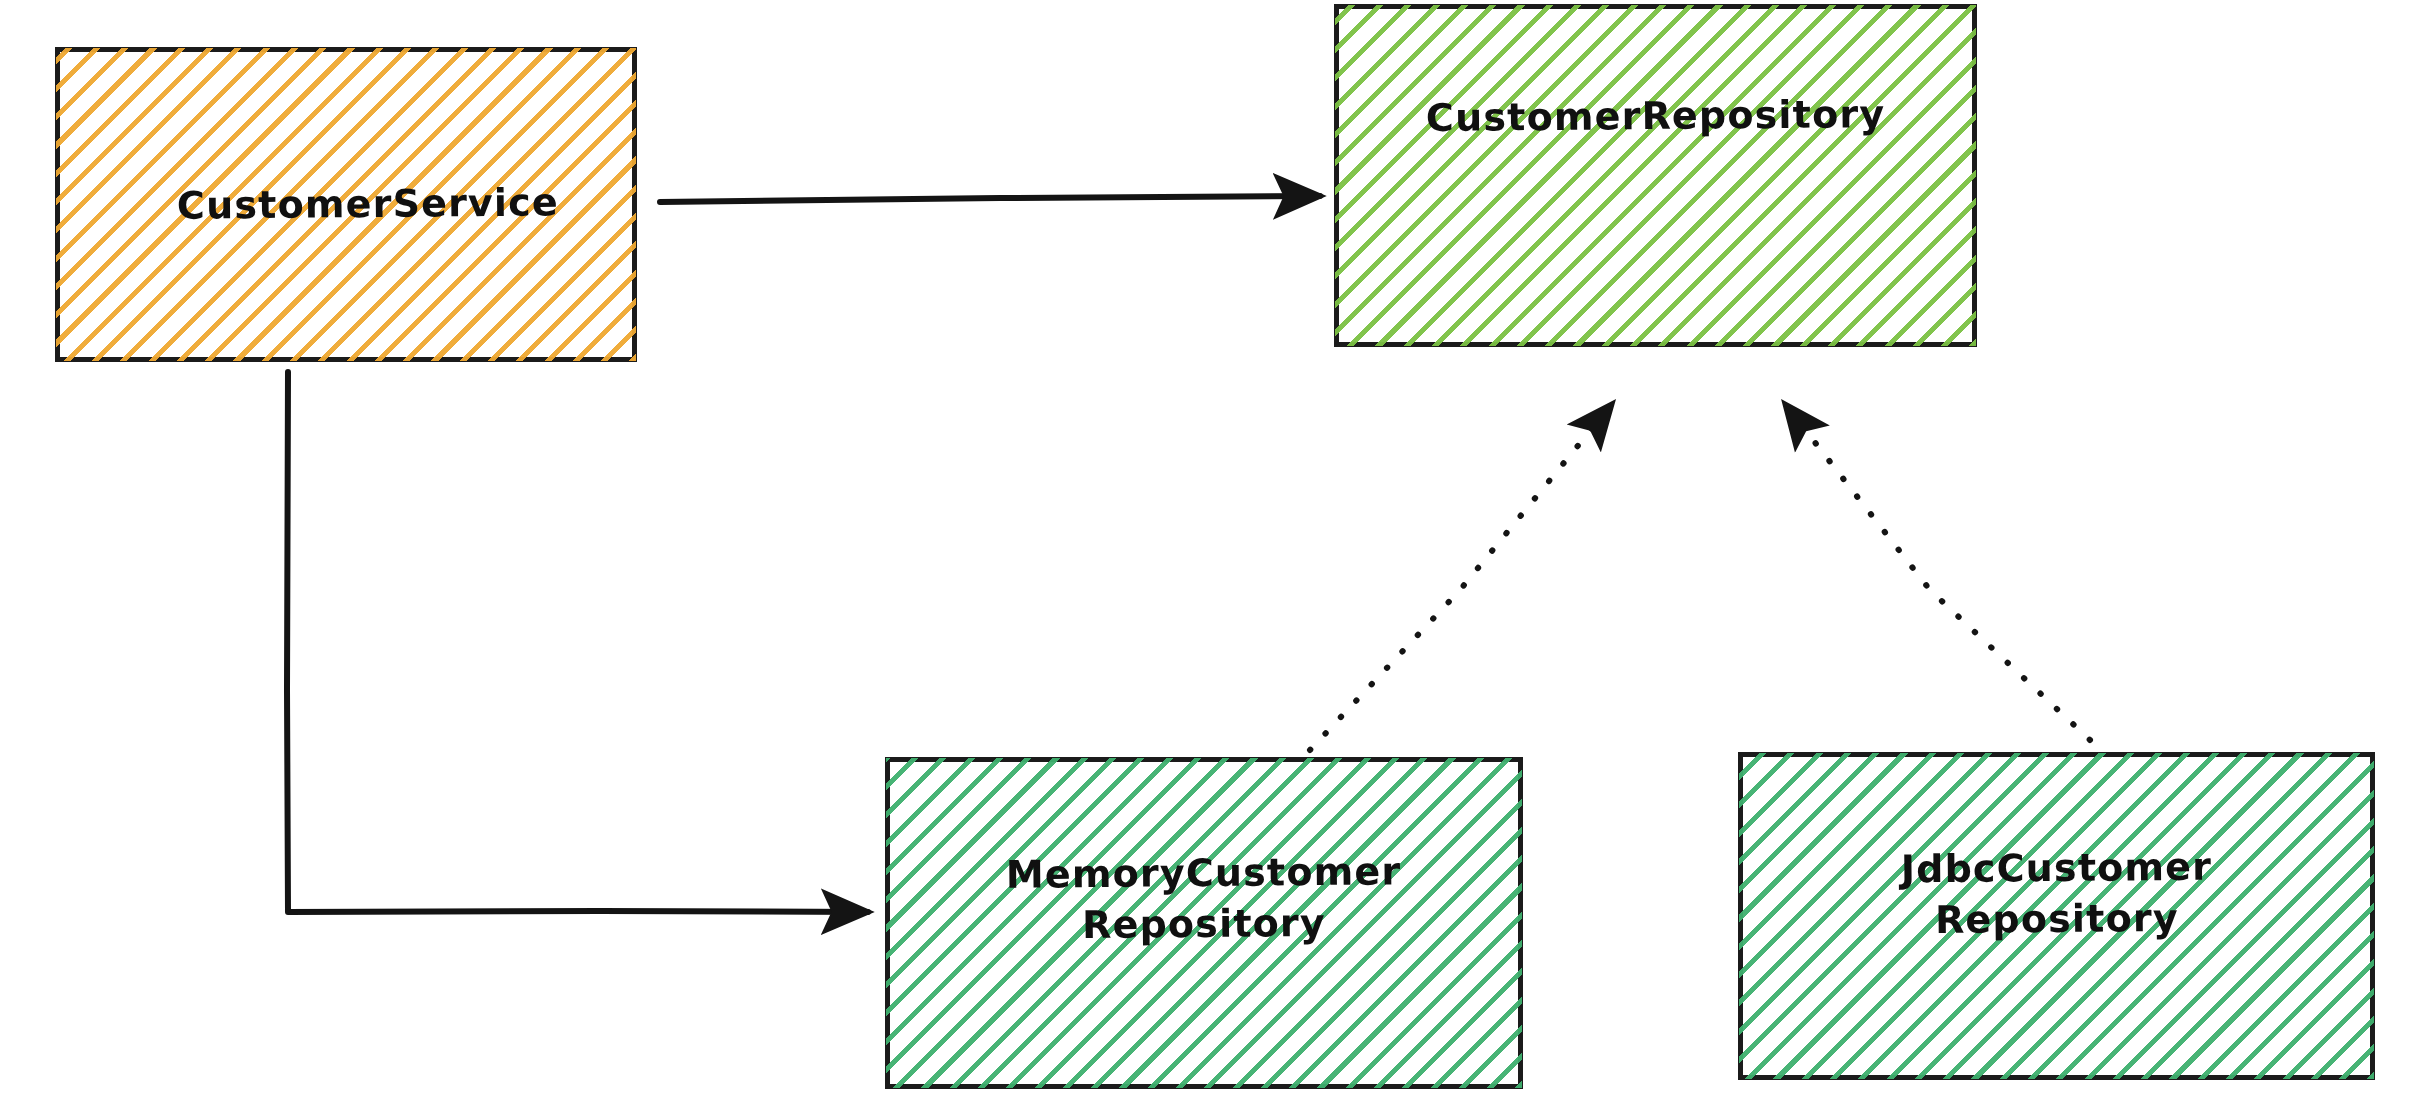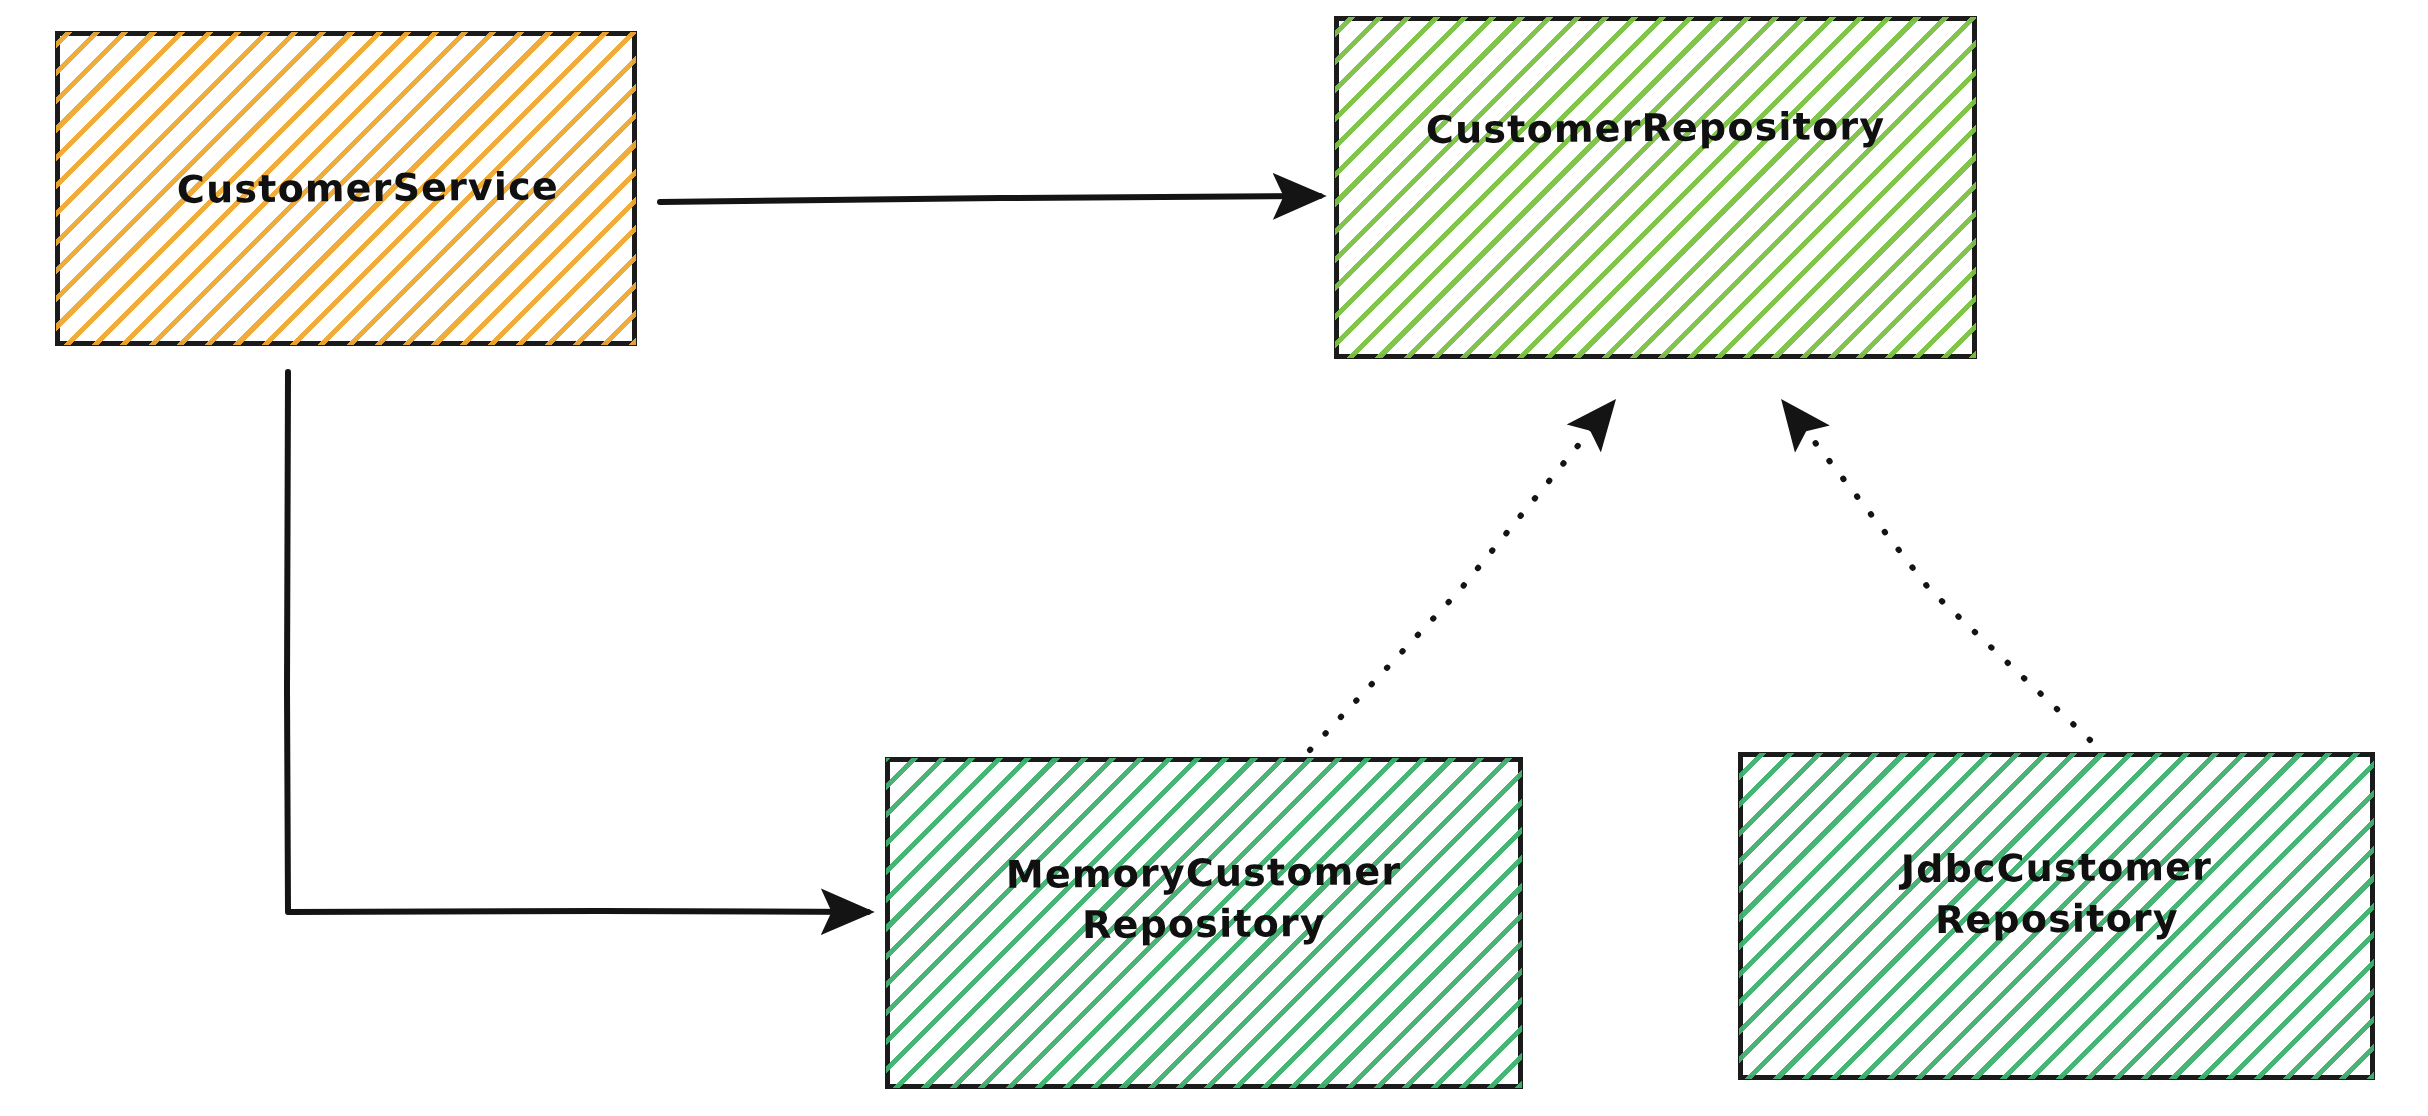--- a/index.html
+++ b/index.html
@@ -107,26 +107,26 @@
 
     <g>
       <path d="M 1310 750 L 1460 590 L 1612 404" fill="none" stroke="#141414" stroke-width="6" stroke-linecap="round" stroke-linejoin="round" stroke-dasharray="0.5 22" marker-end="url(#arrowDotted)"></path>
     </g>
 
     <g>
       <path d="M 2090 740 L 1930 590 L 1785 404" fill="none" stroke="#141414" stroke-width="6" stroke-linecap="round" stroke-linejoin="round" stroke-dasharray="0.5 22" marker-end="url(#arrowDotted)"></path>
     </g>
   </svg>
 
-  <div class="node-box" style="left:55px; top:31px; width:582px; height:315px;padding-left:44px;">
+  <div class="node-box" style="left:55px; top:47px; width:582px; height:315px;padding-left:44px;">
     <div class="hatch hatch-orange"></div>
     <div class="node-label">CustomerService</div>
   </div>
 
-  <div class="node-box" style="left:1334px; top:16px; width:643px; height:343px;justify-content:center;">
+  <div class="node-box" style="left:1334px; top:4px; width:643px; height:343px;justify-content:center;">
     <div class="hatch hatch-green-light"></div>
     <div class="node-label" style="align-self:flex-start; margin-top:82px;">CustomerRepository</div>
   </div>
 
   <div class="node-box" style="left:885px; top:757px; width:638px; height:332px;">
     <div class="hatch hatch-green-mid"></div>
     <div class="node-label" style="align-self:flex-start; margin-top:86px;">MemoryCustomer
 Repository</div>
   </div>
 

